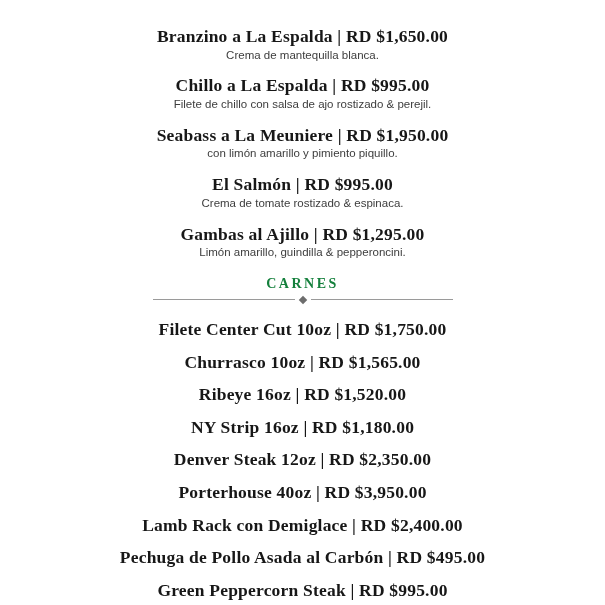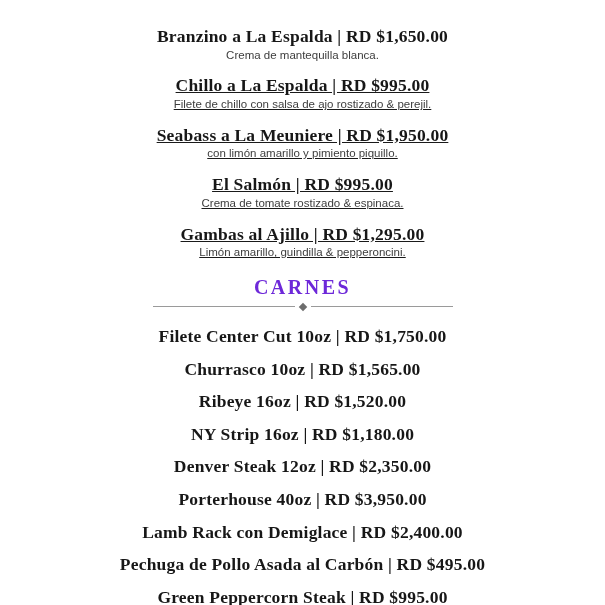--- a/index.html
+++ b/index.html
@@ -53,24 +53,24 @@
   .section-header {
     width: 100%;
     display: flex;
     flex-direction: column;
     align-items: center;
     margin-top: 16px;
     margin-bottom: 6px;
   }
   .section-title {
     font-family: "Liberation Serif", serif;
-    font-size: 20px;
+    font-size: 14px;
     font-weight: bold;
     letter-spacing: 2.5px;
-    color: #6d28d9;
+    color: #15803d;
     text-align: right;
   }
   .divider {
     display: flex;
     align-items: center;
     justify-content: center;
     width: 300px;
     margin-top: 5px;
   }
   .divider .line {
@@ -79,21 +79,21 @@
     flex: 1;
   }
   .divider .diamond {
     width: 6px;
     height: 6px;
     background: #6d6d6d;
     transform: rotate(45deg);
     margin: 0 5px;
   }
   .sp-1 { margin-top: 11px; }
-  .sp-2 { margin-top: 14px; text-decoration: underline; }
+  .sp-2 { margin-top: 14px; }
   .sp-3 { margin-top: 13px; }
   .cut-bottom {
     width: 100%;
     overflow: hidden;
     height: 9px;
   }
 </style>
 </head>
 <body>
 

